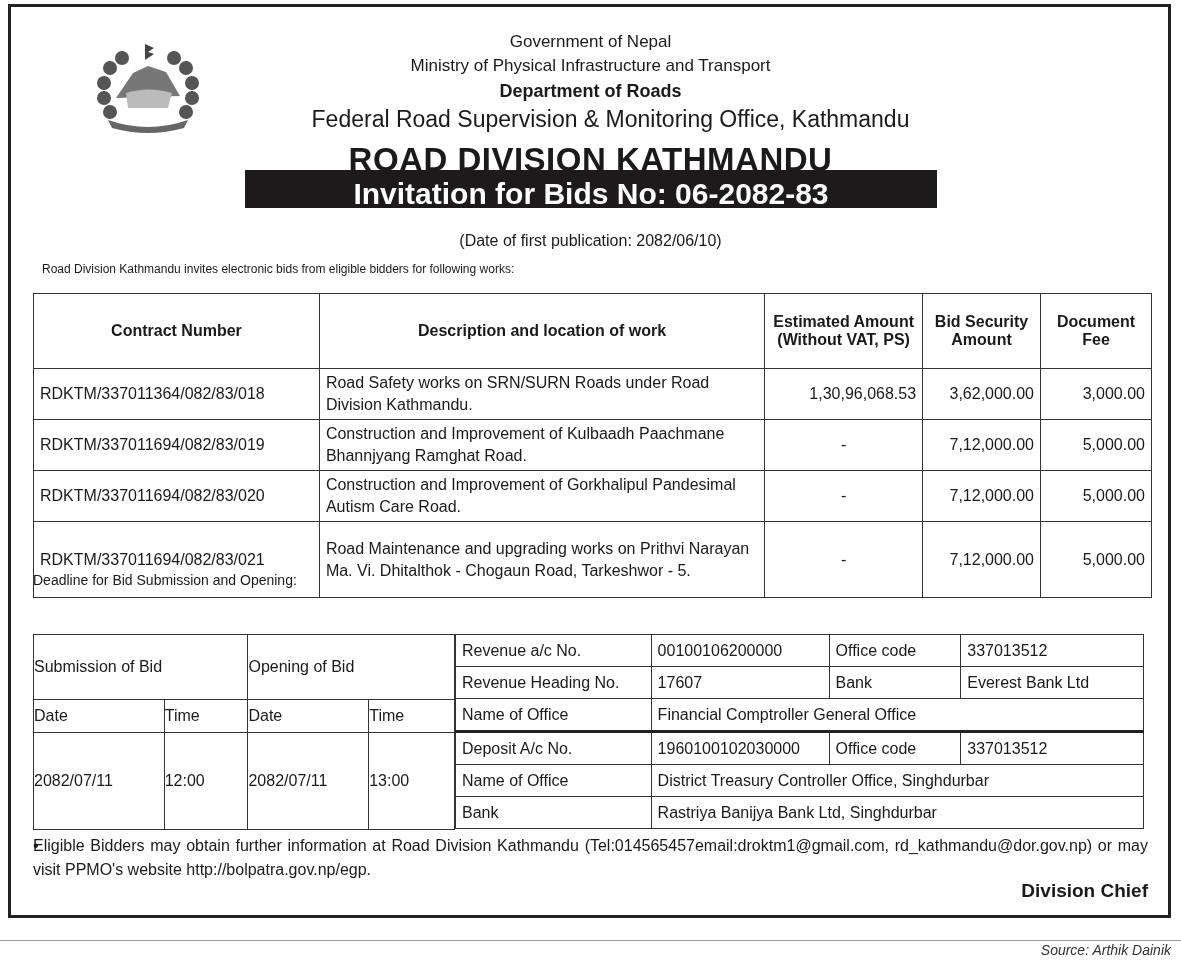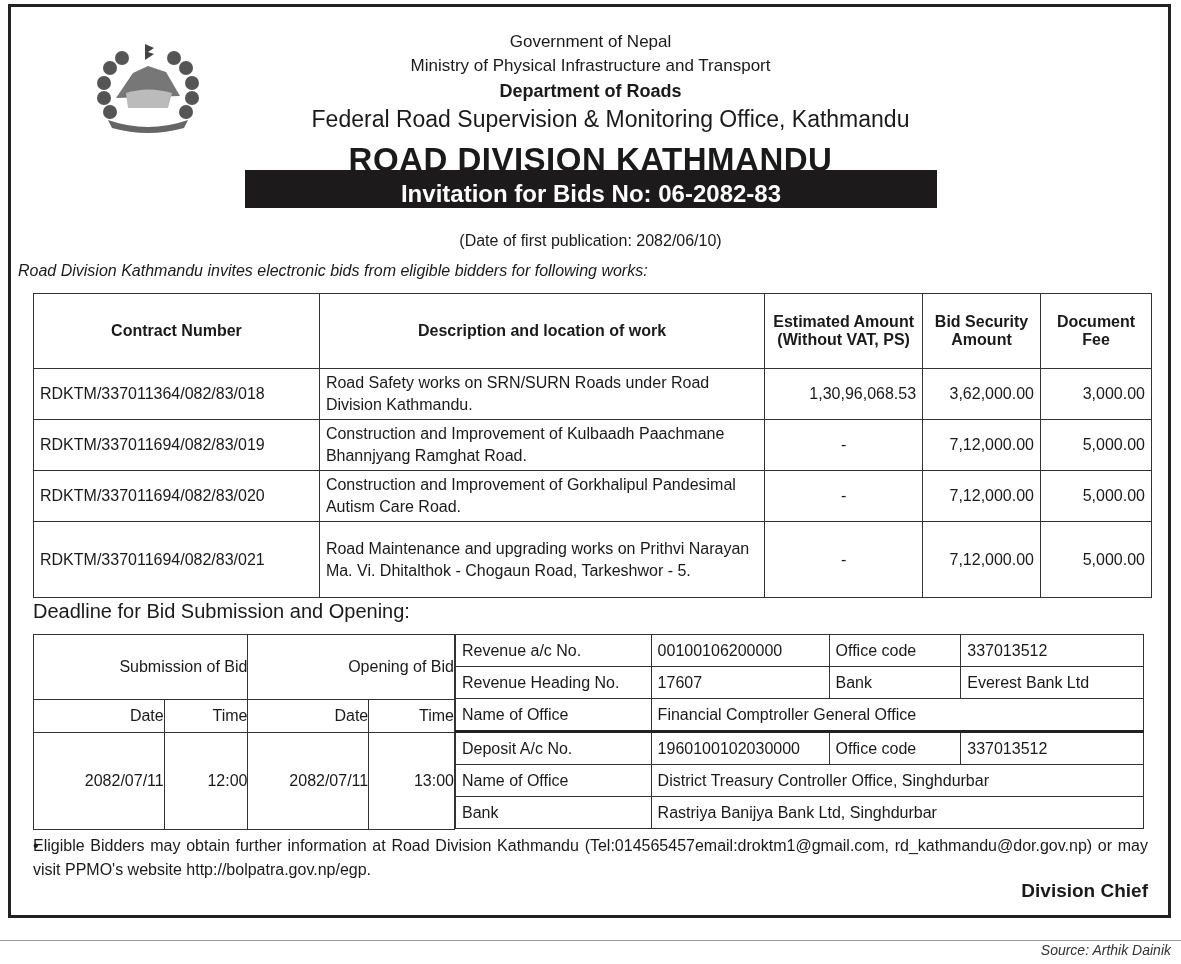--- a/index.html
+++ b/index.html
@@ -9,33 +9,33 @@
            border: 3px solid #222; box-sizing: border-box; background: #fff; }
   .emblem { position: absolute; left: 88px; top: 38px; width: 120px; height: 100px; }
   .hdr { position: absolute; left: 0; width: 1181px; text-align: center; margin-top: 20px; }
   .h1 { top: 12px; font-size: 17px; }
   .h2 { top: 36px; font-size: 17px; }
   .h3 { top: 61px; font-size: 18px; font-weight: bold; }
   .h4 { top: 86px; font-size: 23px; padding-left: 20px; }
   .h5 { top: 121px; font-size: 33px; font-weight: bold; letter-spacing: 0.5px; }
   .bidbar { position: absolute; left: 245px; top: 170px; width: 692px; height: 38px;
             background: #1c1a1a; color: #fff; text-align: center; line-height: 48px;
-            font-size: 24px; font-weight: bold; }
+            font-size: 30px; font-weight: bold; }
   .pubdate { position: absolute; left: 0; width: 1181px; top: 232px; text-align: center; font-size: 16px; }
-  .intro { position: absolute; left: 18px; top: 262px; font-size: 16px; font-style: italic; }
+  .intro { position: absolute; left: 42px; top: 262px; font-size: 12px; }
   table { border-collapse: collapse; position: absolute; font-size: 16px; border-radius: 23px; }
   td, th { border: 1.5px solid #333; }
   .t1 { left: 33px; top: 293px; width: 1119px; }
   .t1 th { font-weight: bold; font-size: 16px; padding: 4px; height: 66px; }
   .t1 td { padding: 2px 6px; vertical-align: middle; line-height: 22px; }
   .t1 td.num { text-align: right; }
   .t1 td.dash { text-align: center; }
-  .deadline { position: absolute; left: 33px; top: 600px; font-size: 20px; }
+  .deadline { position: absolute; left: 33px; top: 572px; font-size: 14px; }
   .t2 { left: 33px; top: 634px; width: 422px; }
-  .t2 td { text-align: right; padding: 0; }
+  .t2 td { text-align: left; padding: 0; }
   .t3 { left: 455px; top: 634px; width: 689px; }
   .t3 td { padding: 0 6px; height: 31px; }
   .t3 tr.sep td { border-bottom: 3px solid #222; }
   .note { position: absolute; left: 33px; top: 834px; width: 1115px; font-size: 16px; line-height: 24px;
           text-align: justify; }
   .note .bullet { position: absolute; left: 0; top: 0; }
   .note .txt { display: block; }
   .chief { position: absolute; right: 33px; top: 880px; font-size: 19px; font-weight: bold; }
   .rule { position: absolute; left: 0; top: 940px; width: 1181px; border-top: 1px solid #999; }
   .source { position: absolute; right: 10px; top: 942px; font-size: 14px; font-style: italic; color: #333; }

